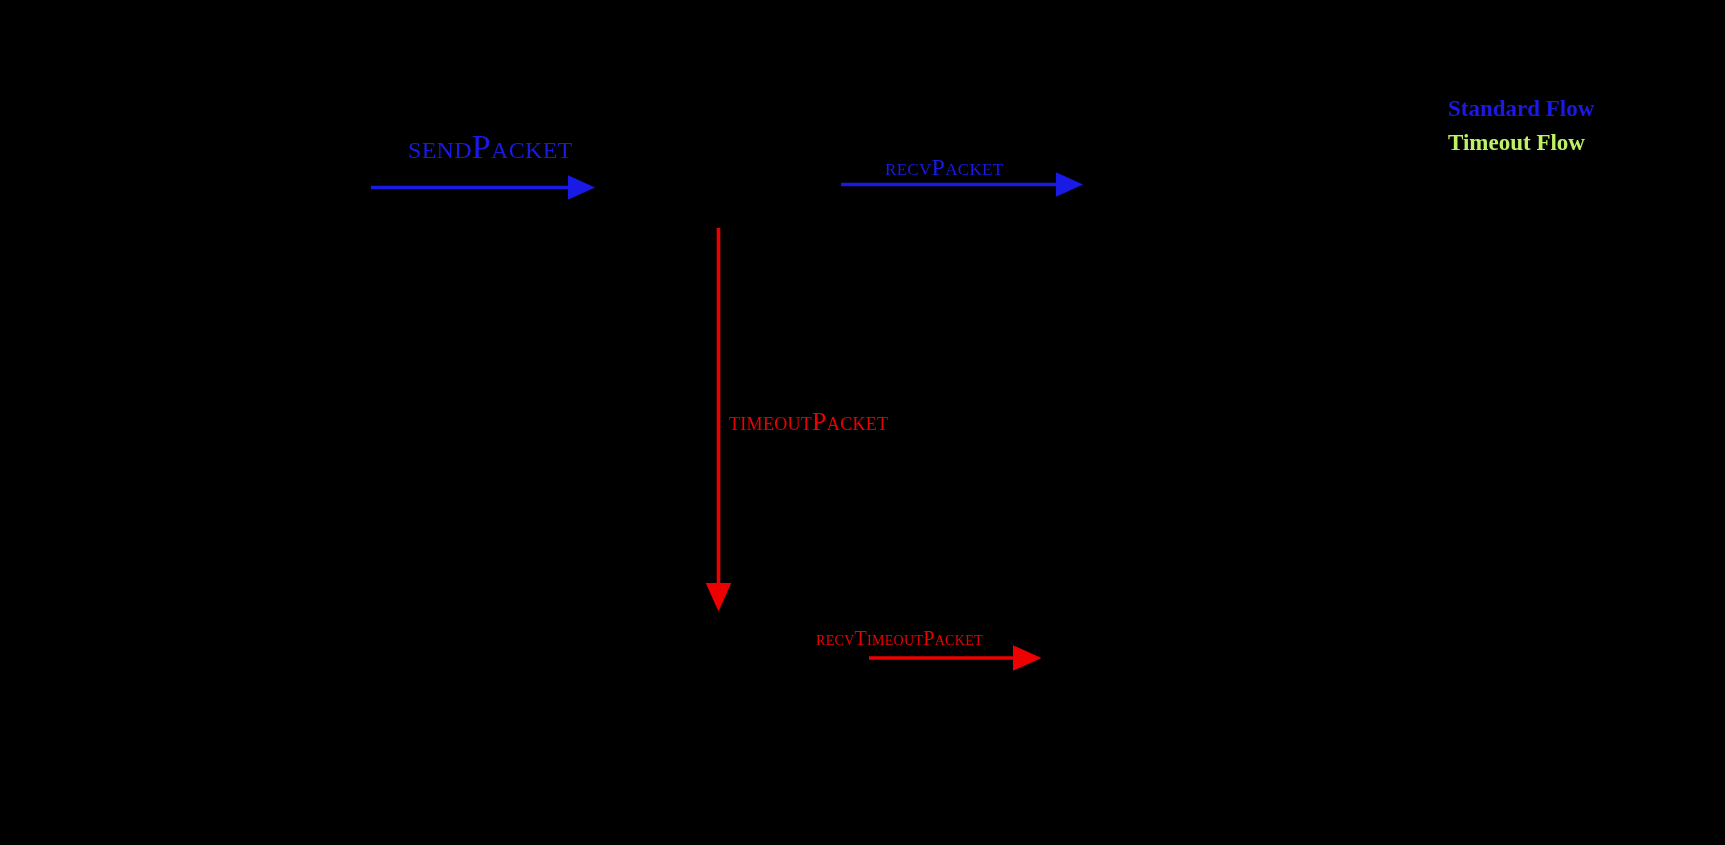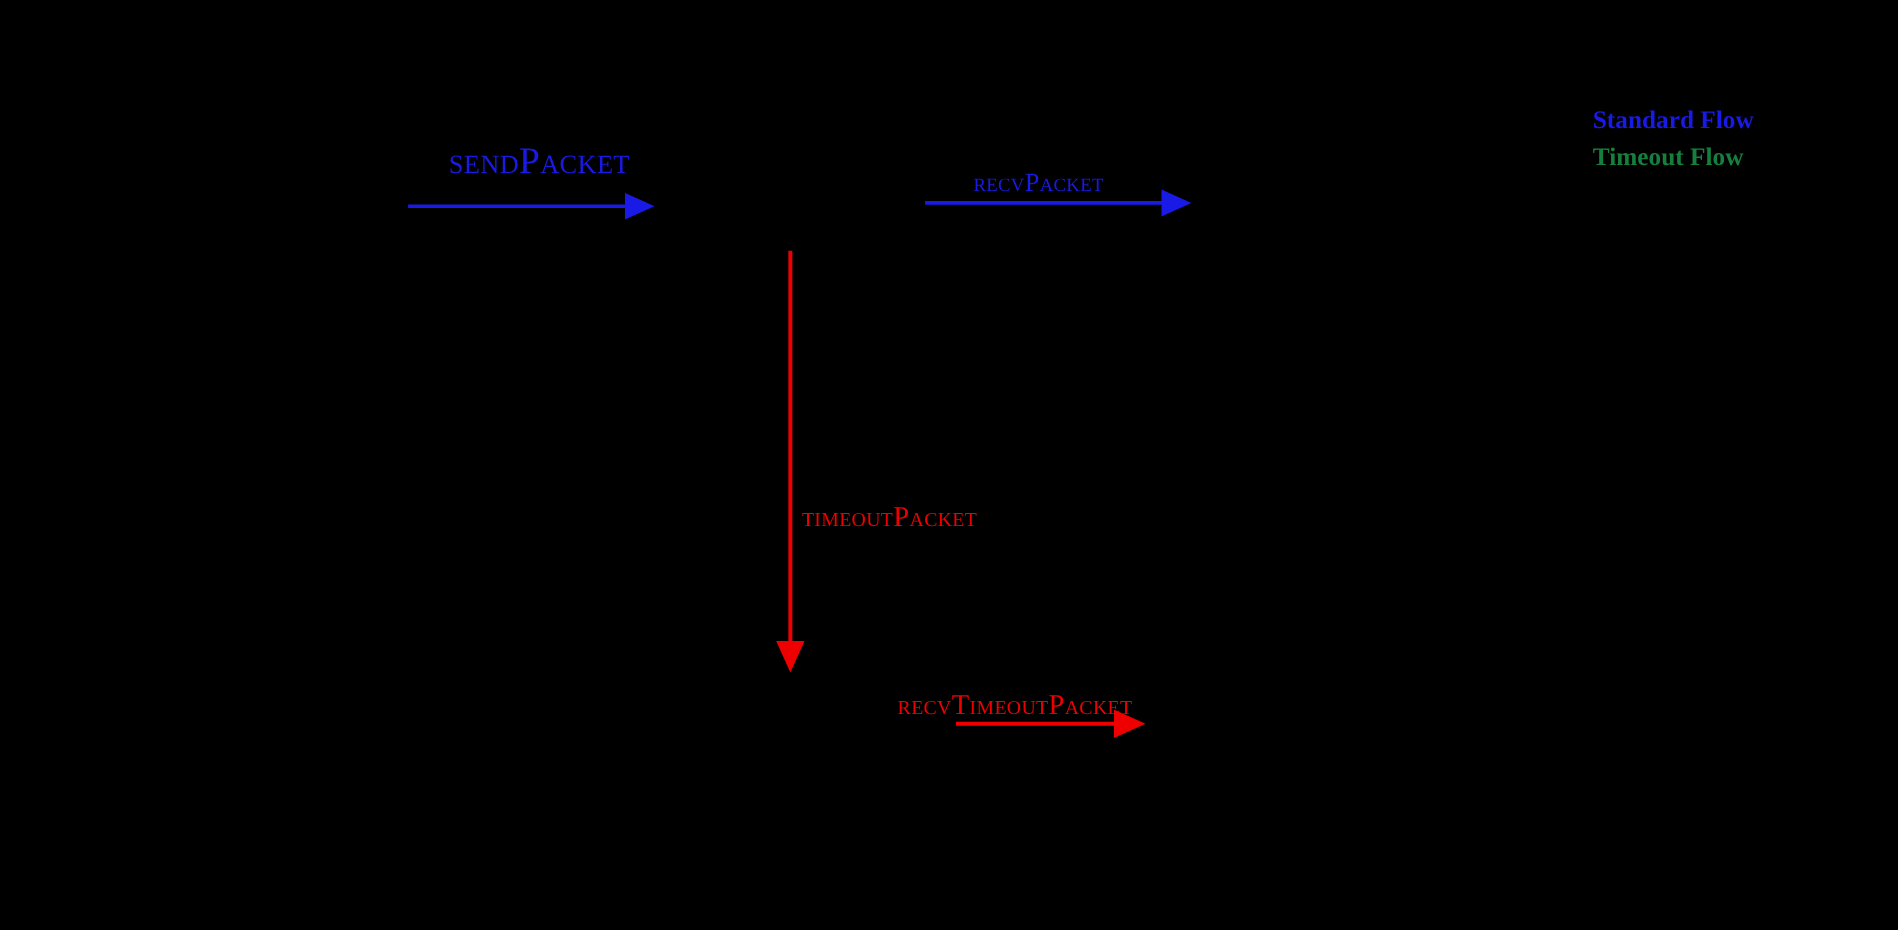--- a/index.html
+++ b/index.html
@@ -67,22 +67,22 @@
 
     <line x1="718.5" y1="228" x2="718.5" y2="606" stroke="#ee0000" stroke-width="3.6" marker-end="url(#arrow-red)"></line>
 
     <line x1="869" y1="658" x2="1036" y2="658" stroke="#ee0000" stroke-width="3.6" marker-end="url(#arrow-red)"></line>
   </svg>
 
   <div class="label sc blue" style="left:408px; top:130px; font-size:34px;">sendPacket</div>
 
   <div class="label sc blue" style="left:885px; top:155px; font-size:24px;">recvPacket</div>
 
-  <div class="label sc red" style="left:729px; top:409px; font-size:26px;margin-top:48px;">timeoutPacket</div>
+  <div class="label sc red" style="left:729px; top:409px; font-size:26px;">timeoutPacket</div>
 
-  <div class="label sc red" style="left:816px; top:628px; font-size:26px;">recvTimeoutPacket</div>
+  <div class="label sc red" style="left:816px; top:628px; font-size:20px;">recvTimeoutPacket</div>
 
   <div>
     <div class="legend-item" style="left:1448px; top:96px; color:#1a1ae6;">Standard Flow</div>
-    <div class="legend-item" style="left:1448px; top:130px; color:#15803d;">Timeout Flow</div>
+    <div class="legend-item" style="left:1448px; top:130px; color:#bef264;">Timeout Flow</div>
   </div>
 
 </div>
 
 </body></html>

